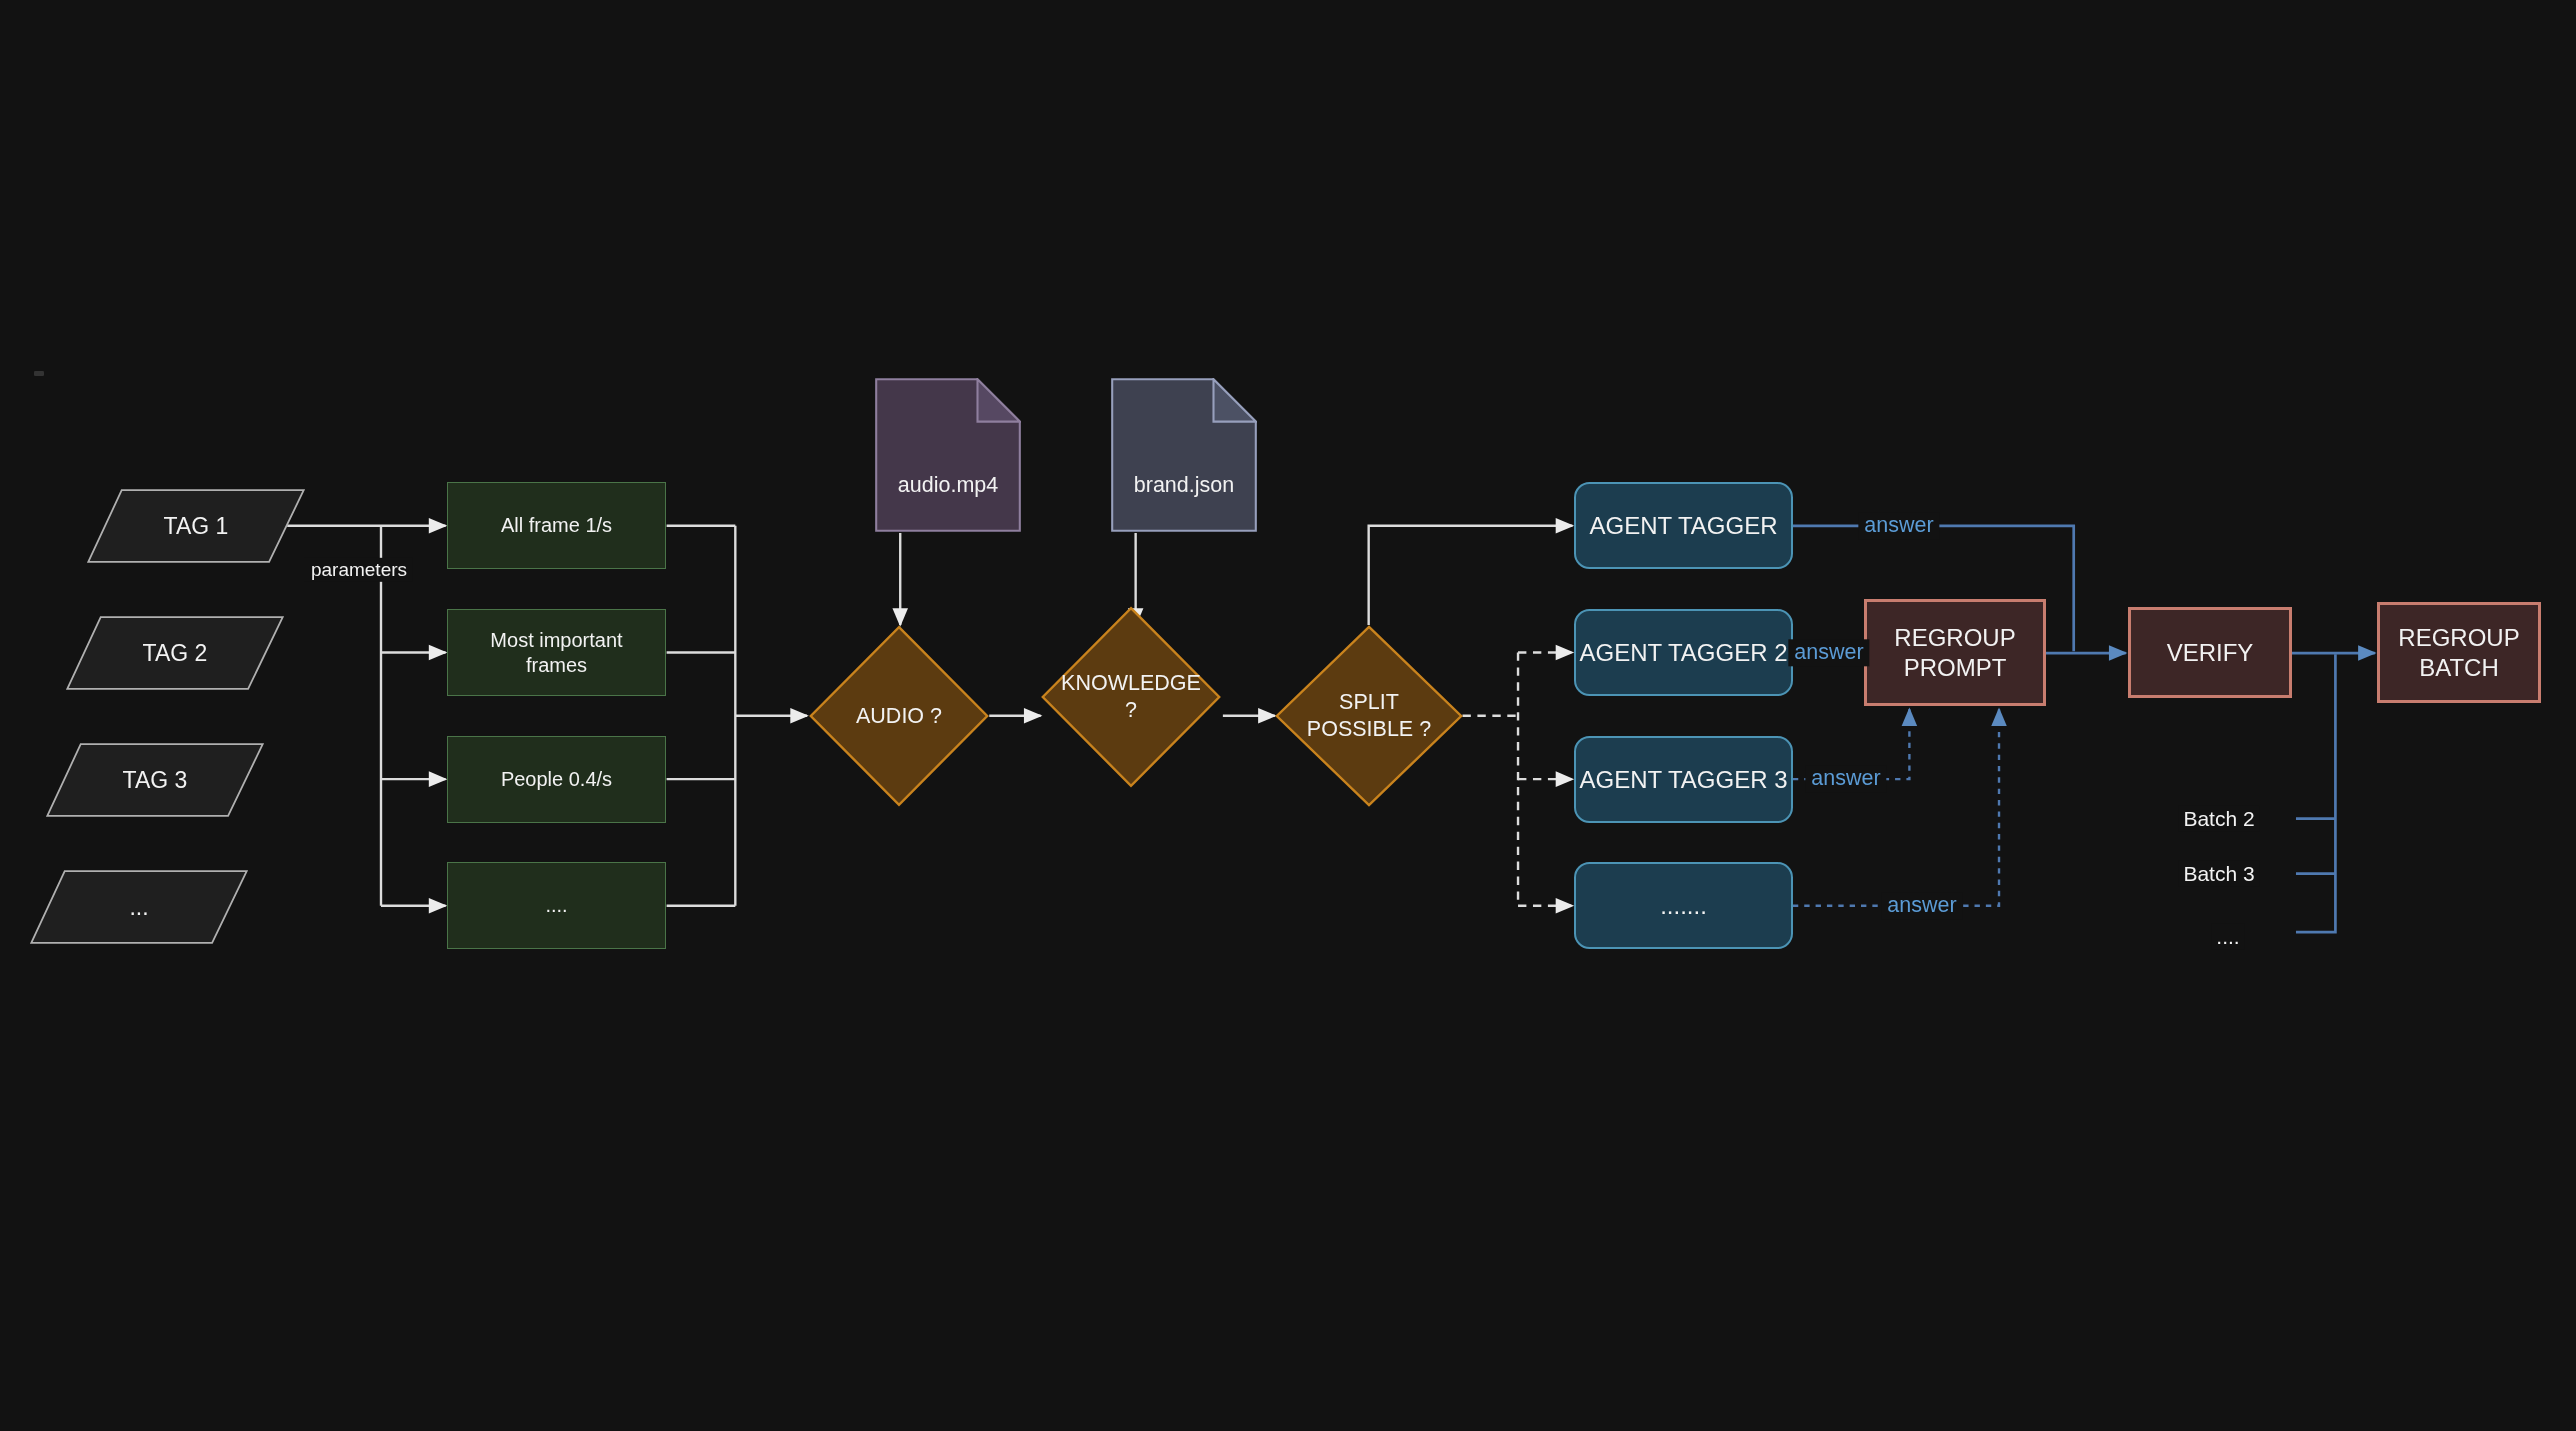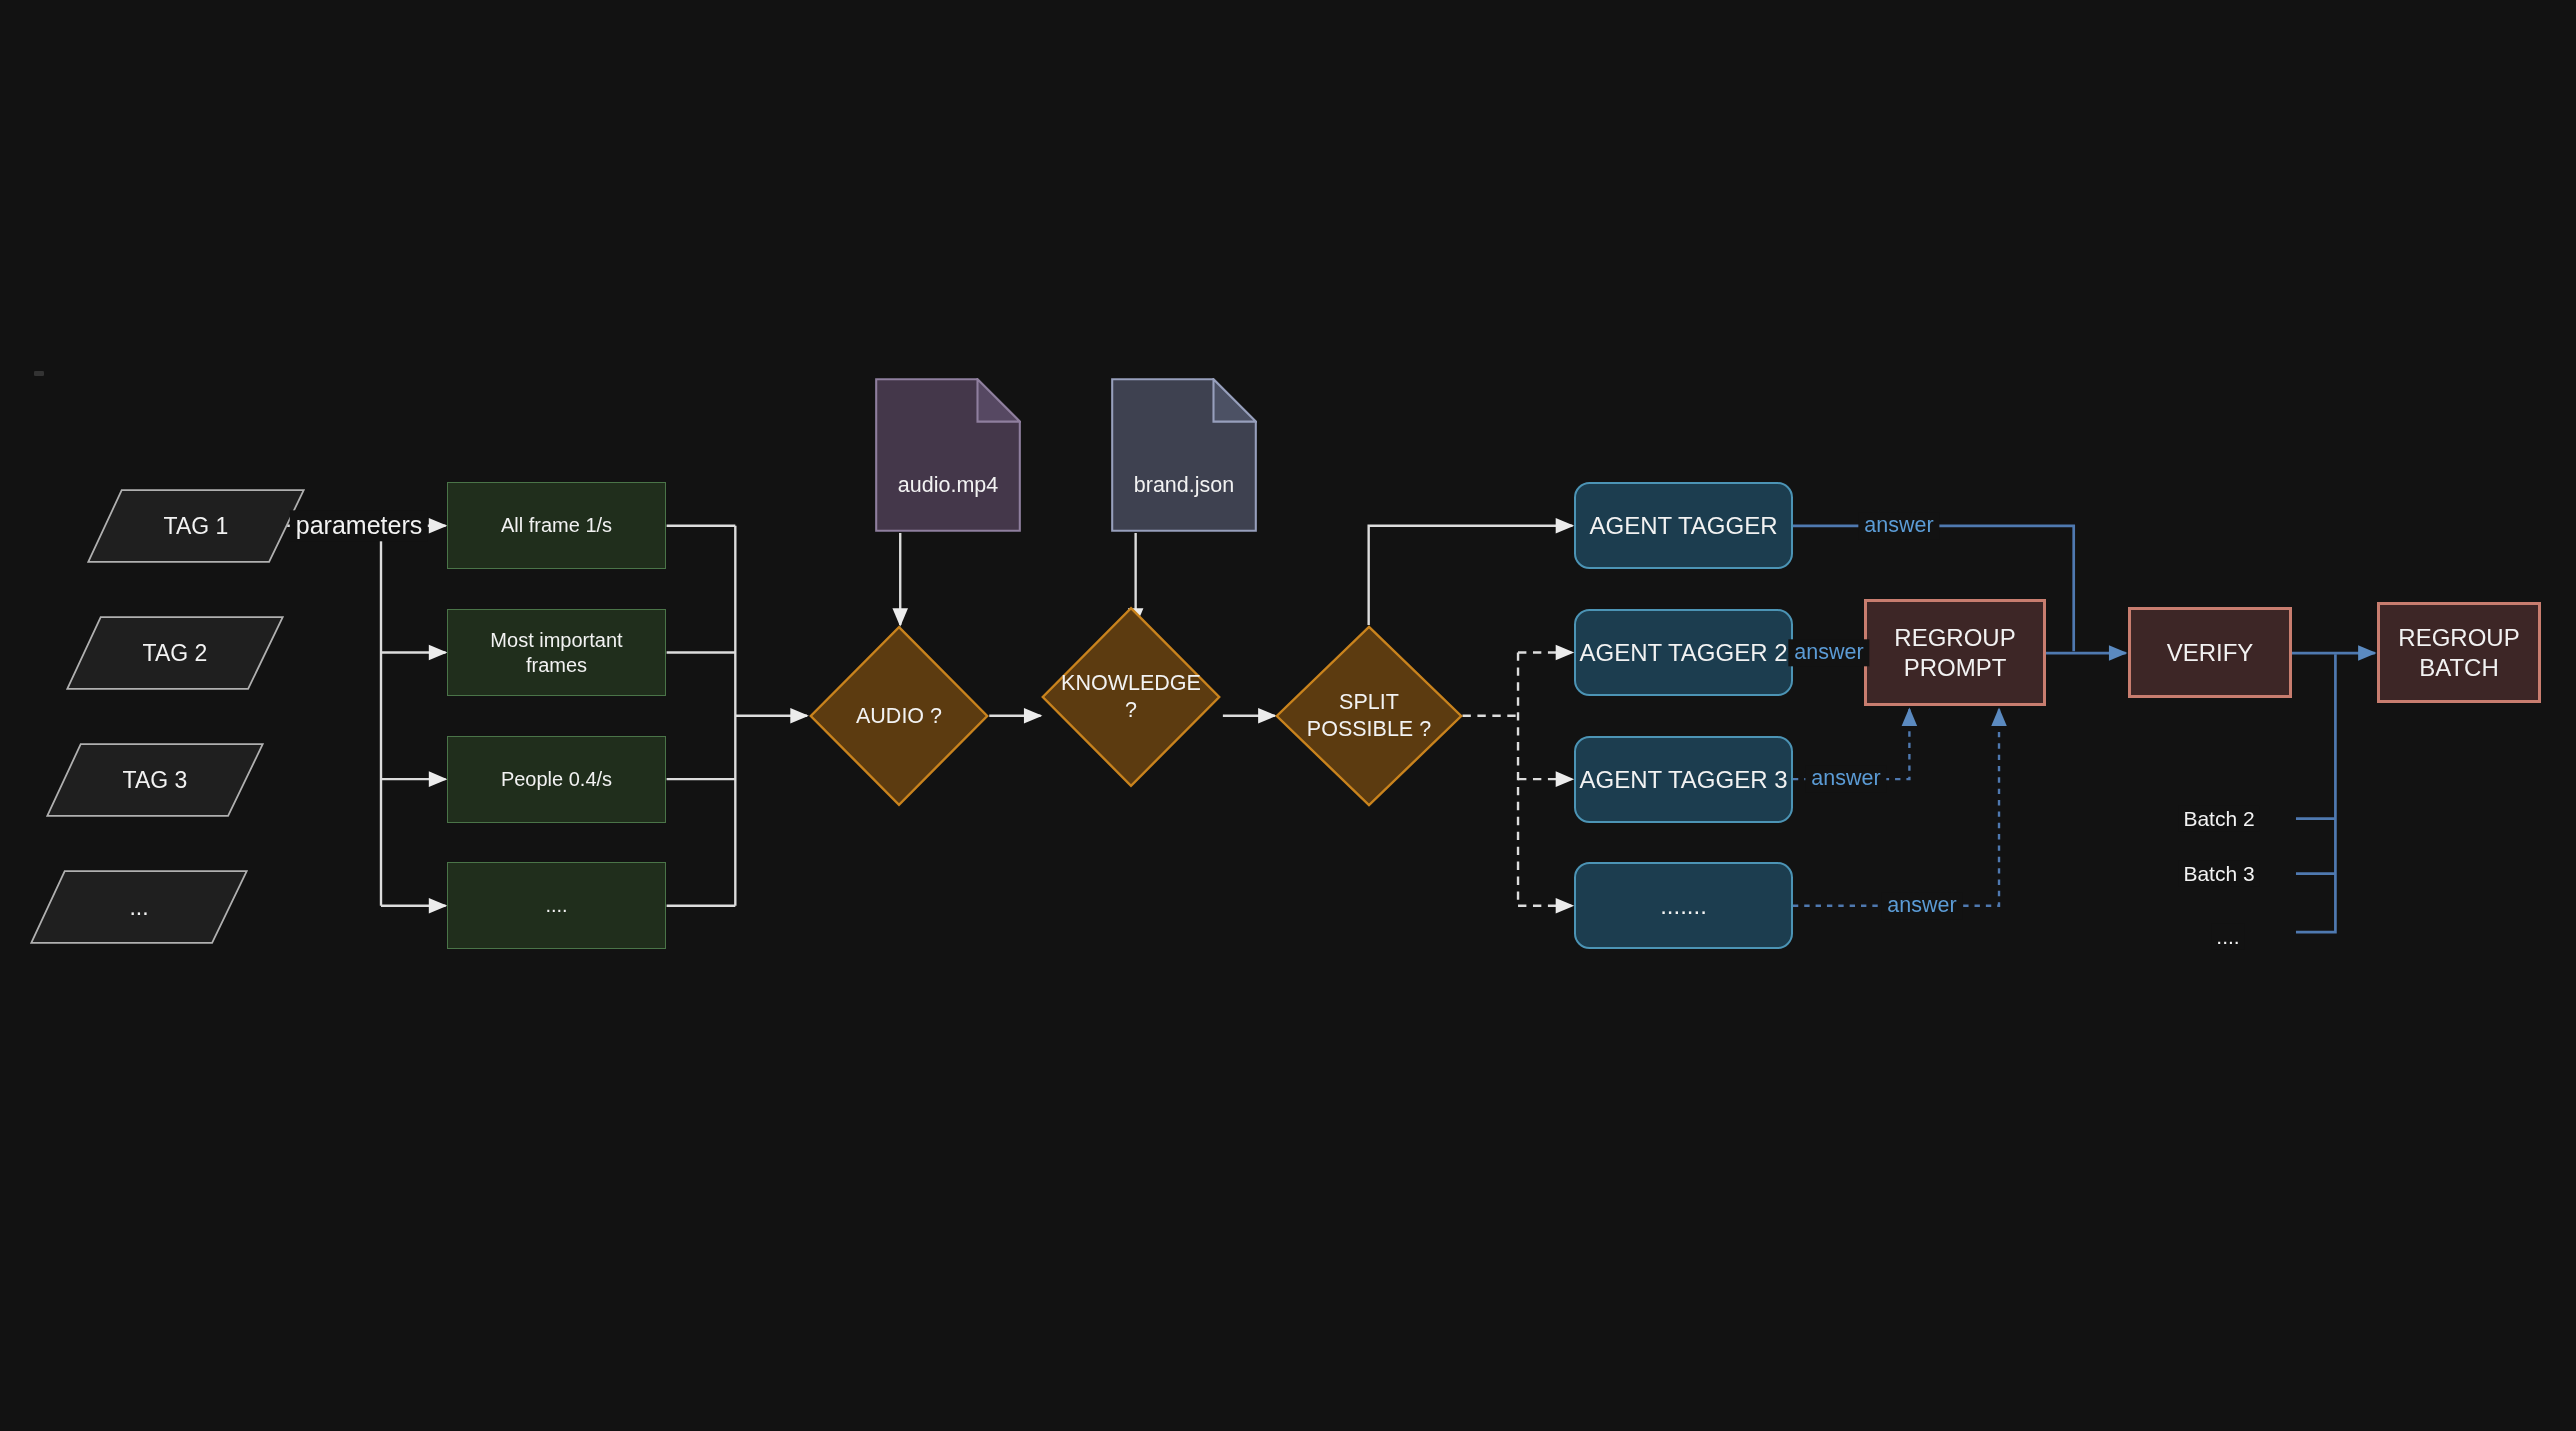--- a/index.html
+++ b/index.html
@@ -26,21 +26,21 @@
   .teal-box{background:var(--teal-fill);border:2.4px solid var(--teal-border);
             border-radius:15.5px;font-size:24px;}
   .maroon-box{background:var(--maroon-fill);border:3px solid var(--maroon-border);font-size:24px;}
   .tag-node{font-size:23px;}
   .doc-node{font-size:21.5px;align-items:center;margin-left:48px;}
   .doc-node .lbl{margin-top:60px;}
   .dia-node{font-size:21.5px;}
   .edge-label{position:absolute;z-index:3;transform:translate(-50%,-50%);
               background:var(--bg);padding:1.2px 6px;font-size:21.5px;color:var(--answer);
               font-family:"Liberation Sans",sans-serif;white-space:nowrap;}
-  .edge-label.white{color:var(--white-text);font-size:25px;}
+  .edge-label.white{color:var(--white-text);font-size:19px;margin-top:44px;}
   .batch-label{position:absolute;z-index:3;transform:translate(-50%,-50%);
                color:var(--white-text);font-size:21px;font-family:"Liberation Sans",sans-serif;
                background:var(--bg);padding:1.2px 4.8px;white-space:nowrap;}
   .w{stroke:var(--white-line);stroke-width:4;fill:none;}
   .wd{stroke:var(--white-line);stroke-width:4;fill:none;stroke-dasharray:14 11;}
   .b{stroke:var(--blue-line);stroke-width:4.5;fill:none;}
   .bd{stroke:var(--blue-line);stroke-width:4;fill:none;stroke-dasharray:9 10;}
   #speck{position:absolute;left:34px;top:371px;width:9.6px;height:4.8px;z-index:1;
          background:rgba(150,150,150,.25);border-radius:1.2px;}
 </style>

